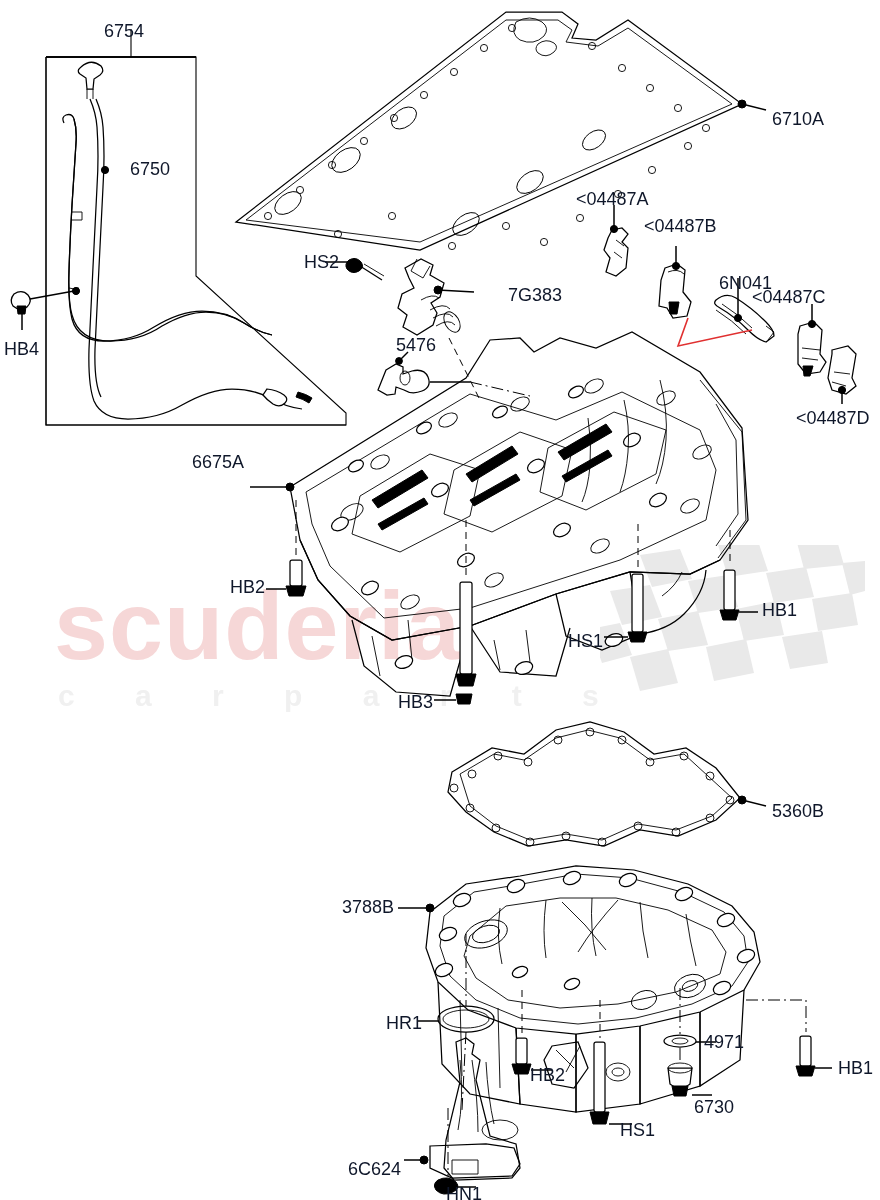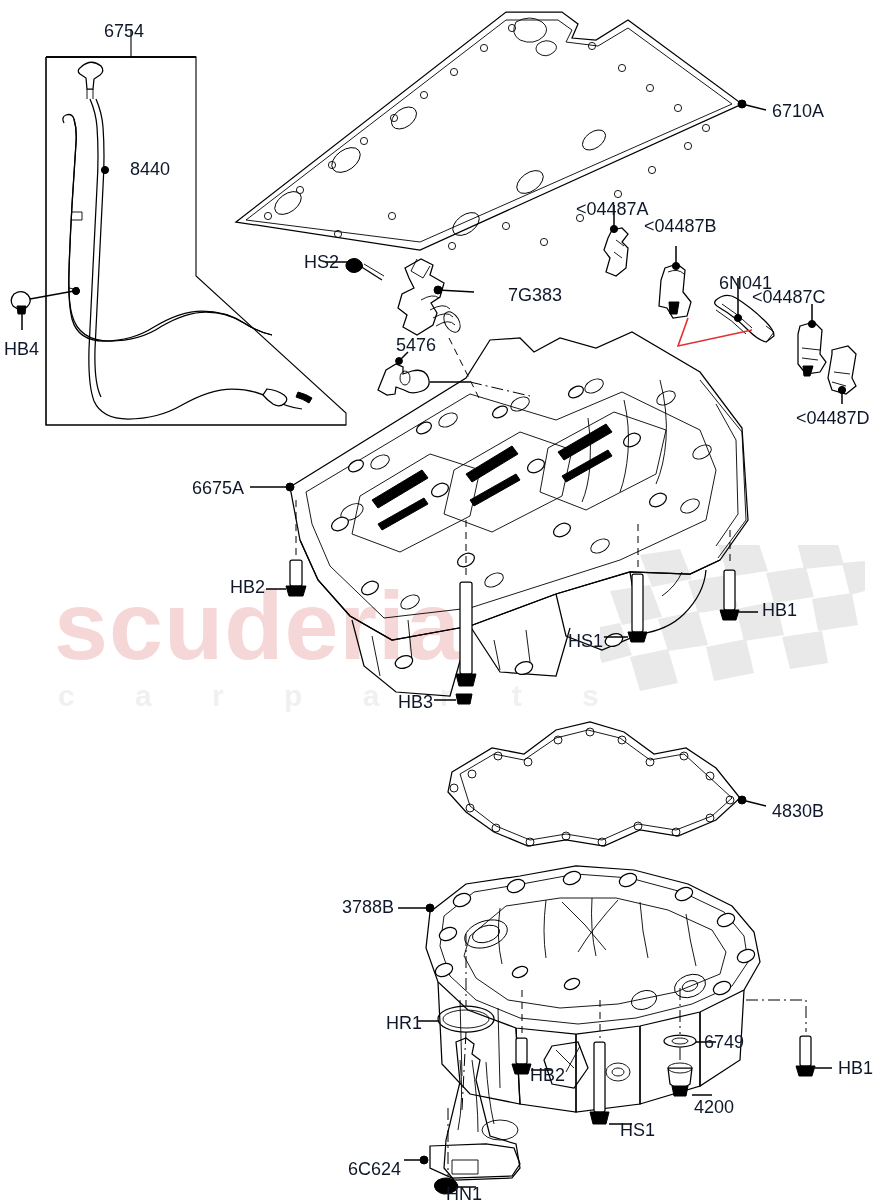--- a/index.html
+++ b/index.html
@@ -463,40 +463,40 @@
       <path class="dg" d="M668,1068 l24,0 l-2,16 q-10,8 -20,0 z"></path>
       <ellipse class="dgt" cx="680" cy="1068" rx="12" ry="5"></ellipse>
       <path class="dgfk" d="M672,1086 l16,0 l-2,10 l-12,0 z"></path>
       <line class="lead" x1="692" y1="1095" x2="712" y2="1095"></line>
       <path class="dashdot" d="M680,1048 L680,1064"></path>
     </g>
 
   </svg>
 
   <div class="lbl" style="left:104px;top:22px">6754</div>
-  <div class="lbl" style="left:130px;top:160px">8440</div>
+  <div class="lbl" style="left:130px;top:160px">6750</div>
   <div class="lbl" style="left:4px;top:340px">HB4</div>
-  <div class="lbl" style="left:772px;top:102px">6710A</div>
-  <div class="lbl" style="left:576px;top:200px">&lt;04487A</div>
+  <div class="lbl" style="left:772px;top:110px">6710A</div>
+  <div class="lbl" style="left:576px;top:190px">&lt;04487A</div>
   <div class="lbl" style="left:644px;top:217px">&lt;04487B</div>
   <div class="lbl" style="left:719px;top:274px">6N041</div>
   <div class="lbl" style="left:752px;top:288px">&lt;04487C</div>
   <div class="lbl" style="left:796px;top:409px">&lt;04487D</div>
   <div class="lbl" style="left:304px;top:253px">HS2</div>
   <div class="lbl" style="left:508px;top:286px">7G383</div>
   <div class="lbl" style="left:396px;top:336px">5476</div>
-  <div class="lbl" style="left:192px;top:479px">6675A</div>
+  <div class="lbl" style="left:192px;top:453px">6675A</div>
   <div class="lbl" style="left:230px;top:578px">HB2</div>
   <div class="lbl" style="left:762px;top:601px">HB1</div>
   <div class="lbl" style="left:568px;top:632px">HS1</div>
   <div class="lbl" style="left:398px;top:693px">HB3</div>
-  <div class="lbl" style="left:772px;top:802px">4830B</div>
+  <div class="lbl" style="left:772px;top:802px">5360B</div>
   <div class="lbl" style="left:342px;top:898px">3788B</div>
   <div class="lbl" style="left:386px;top:1014px">HR1</div>
-  <div class="lbl" style="left:704px;top:1033px">6749</div>
+  <div class="lbl" style="left:704px;top:1033px">4971</div>
   <div class="lbl" style="left:838px;top:1059px">HB1</div>
   <div class="lbl" style="left:530px;top:1066px">HB2</div>
-  <div class="lbl" style="left:694px;top:1098px">4200</div>
+  <div class="lbl" style="left:694px;top:1098px">6730</div>
   <div class="lbl" style="left:620px;top:1121px">HS1</div>
   <div class="lbl" style="left:348px;top:1160px">6C624</div>
   <div class="lbl" style="left:446px;top:1185px">HN1</div>
 
 </div>
 
 </body></html>

